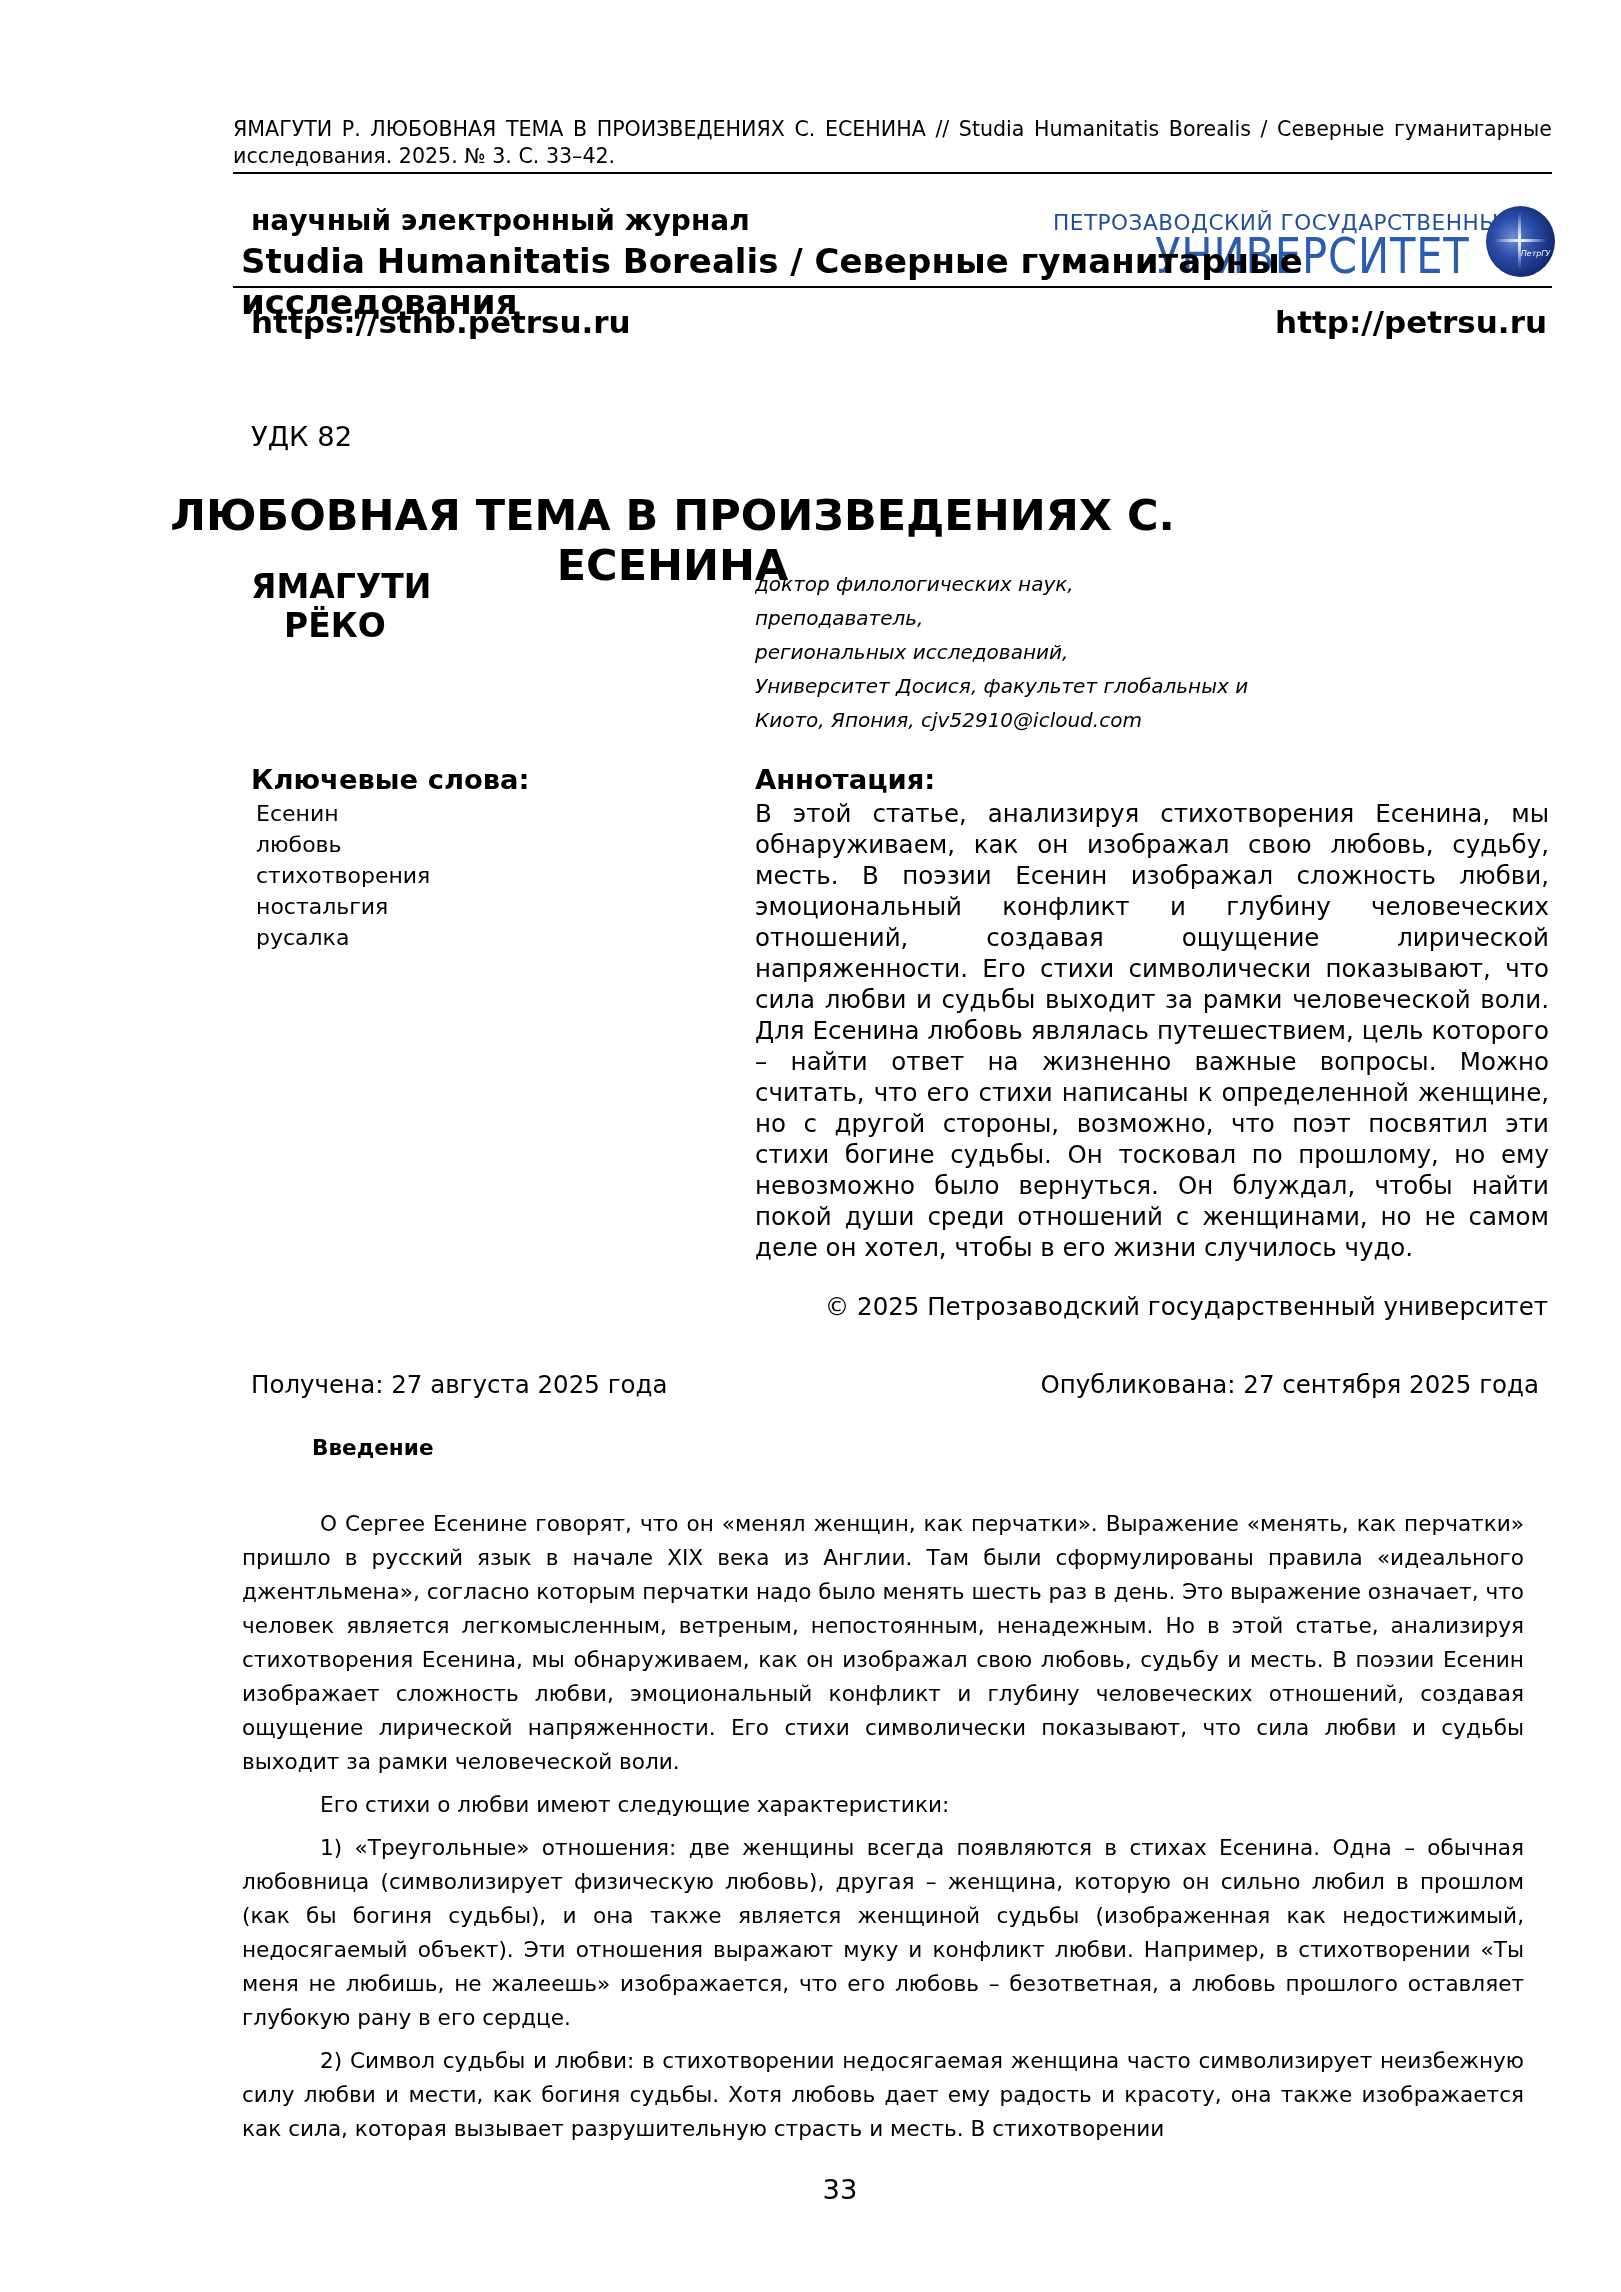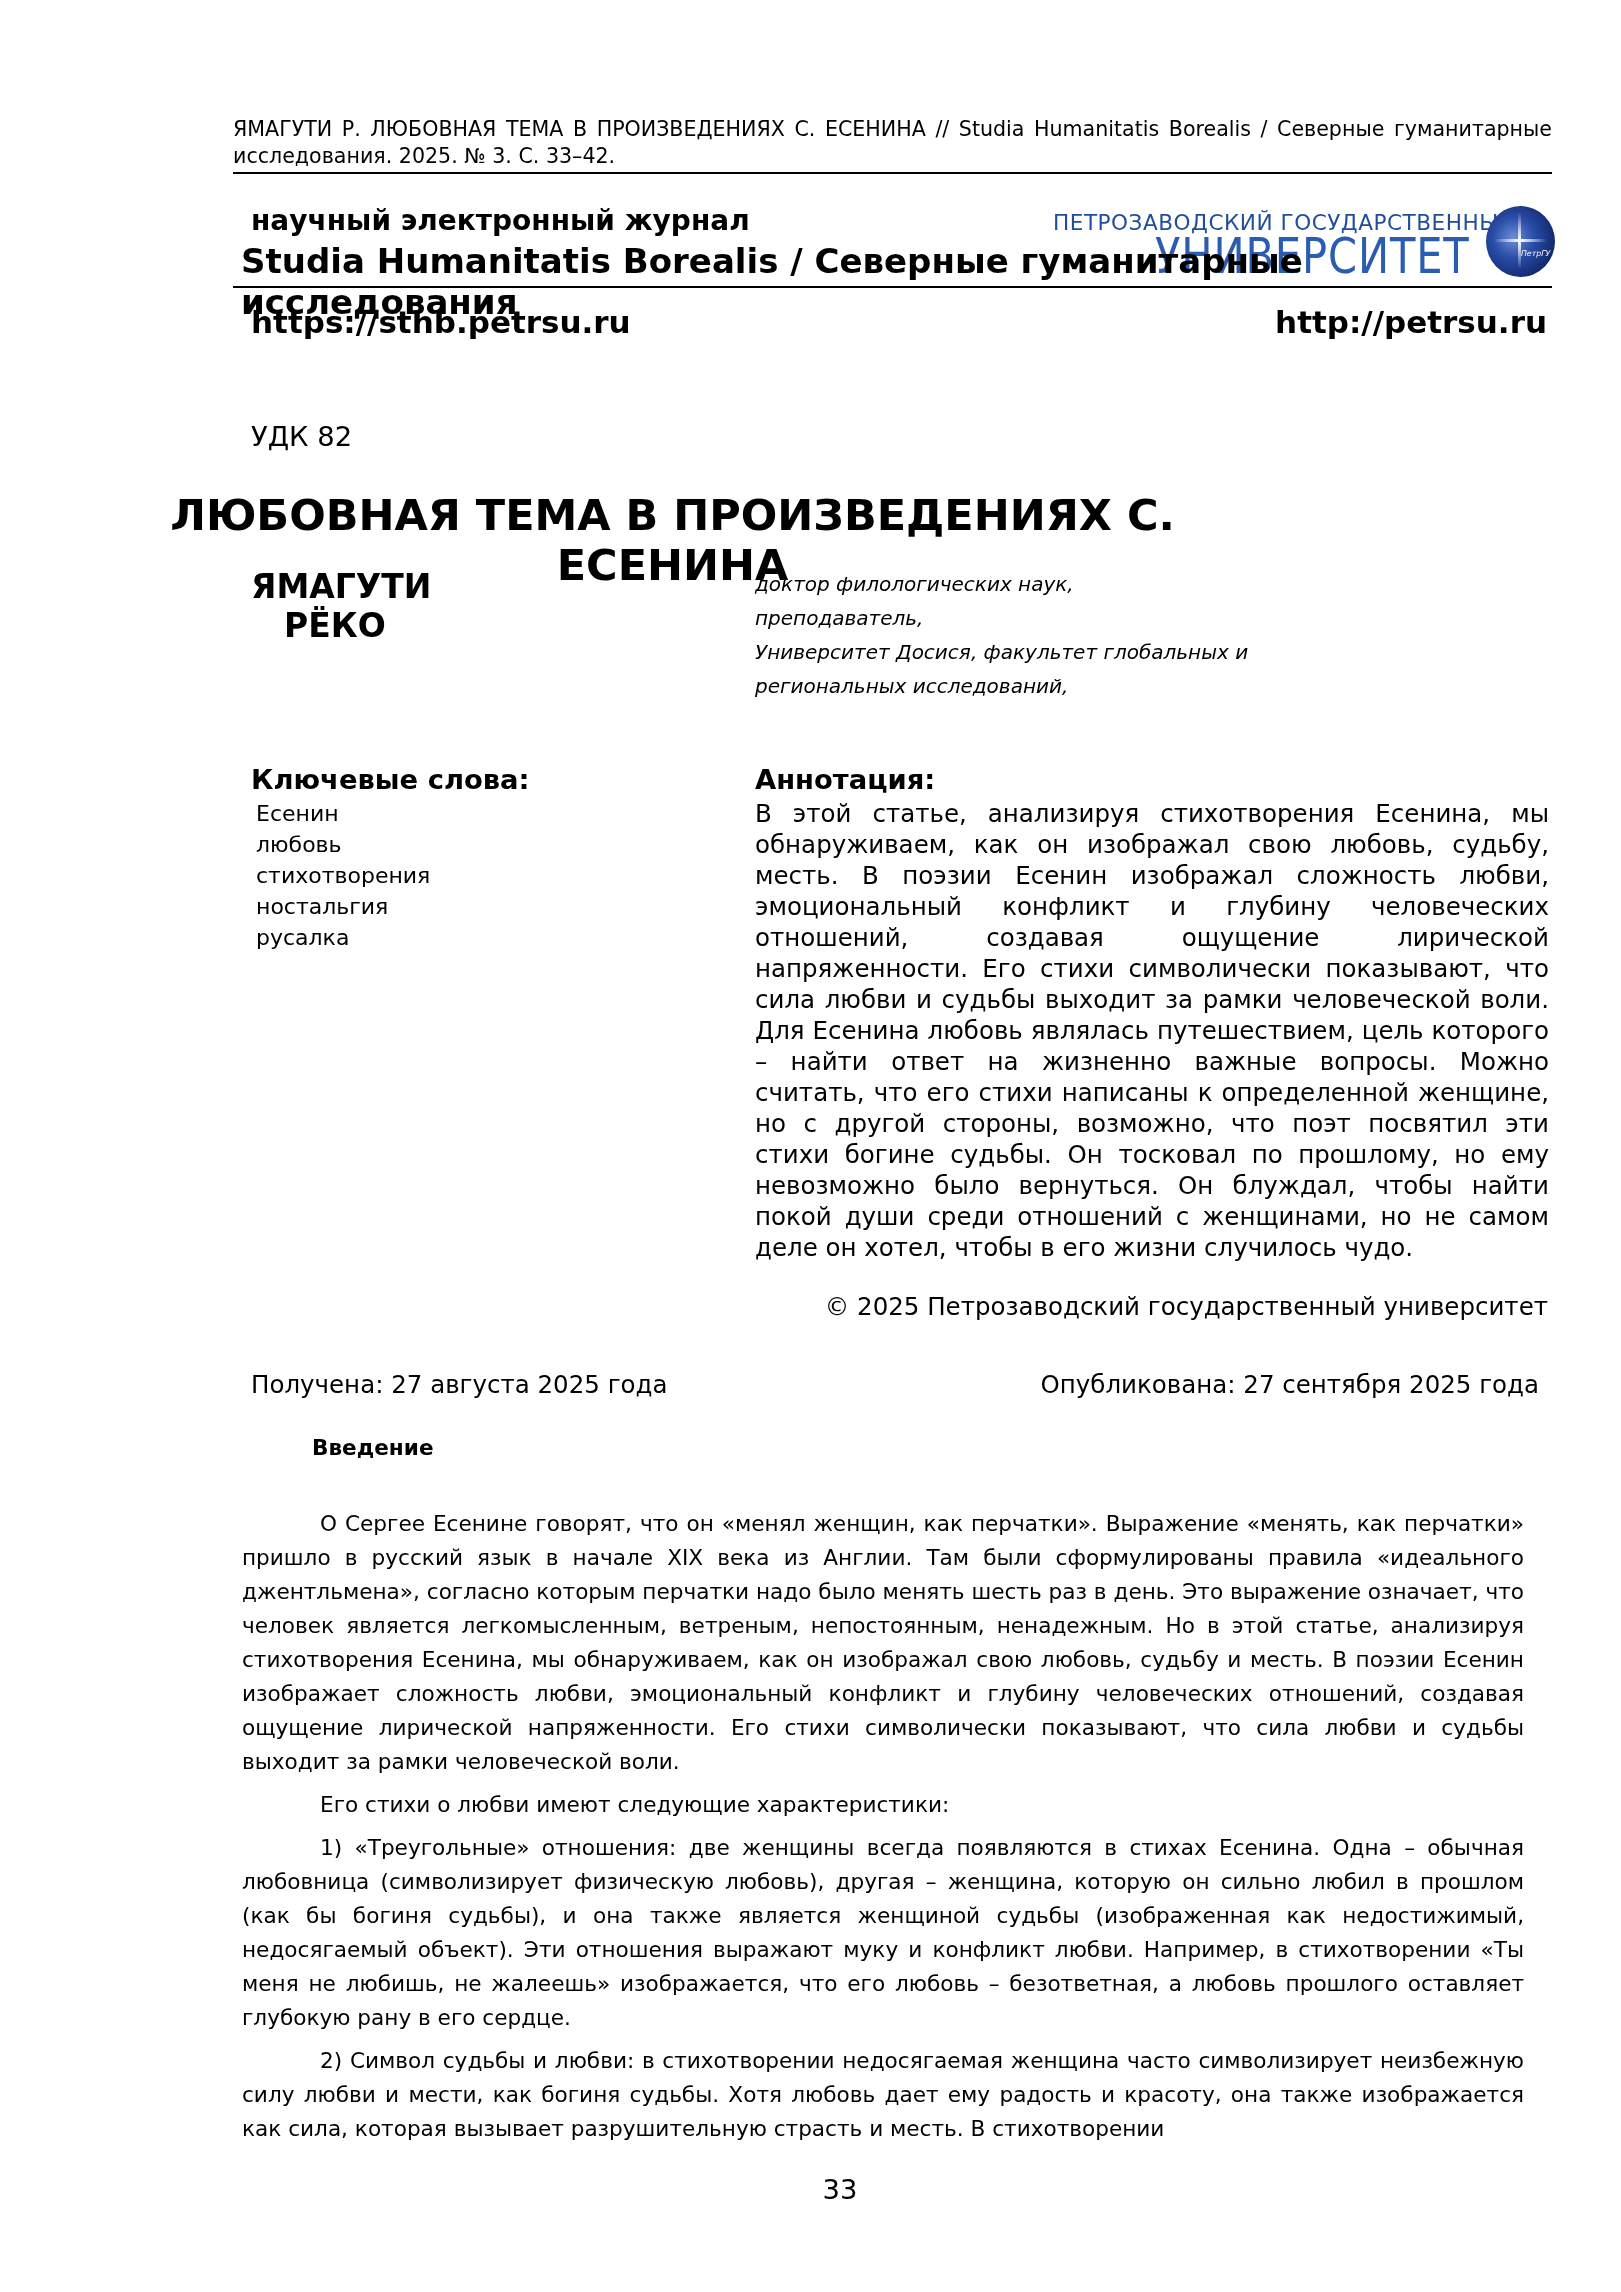--- a/index.html
+++ b/index.html
@@ -96,22 +96,23 @@
 <div class="abs udk">УДК 82</div>
 <div class="abs title">ЛЮБОВНАЯ ТЕМА В ПРОИЗВЕДЕНИЯХ С. ЕСЕНИНА</div>
 
 <div class="abs author">
   <span>ЯМАГУТИ</span>
   <span class="line2">РЁКО</span>
 </div>
 <div class="abs affil">
   <div>доктор филологических наук,</div>
   <div>преподаватель,</div>
+  <div>региональных исследований,</div>
   <div>Университет Досися, факультет глобальных и</div>
-  <div>региональных исследований,</div>
+  <div>Киото, Япония, cjv52910@icloud.com</div>
 </div>
 
 <div class="abs kw-heading">Ключевые слова:</div>
 <div class="abs kw-list">
   <div>Есенин</div>
   <div>любовь</div>
   <div>стихотворения</div>
   <div>ностальгия</div>
   <div>русалка</div>
 </div>

